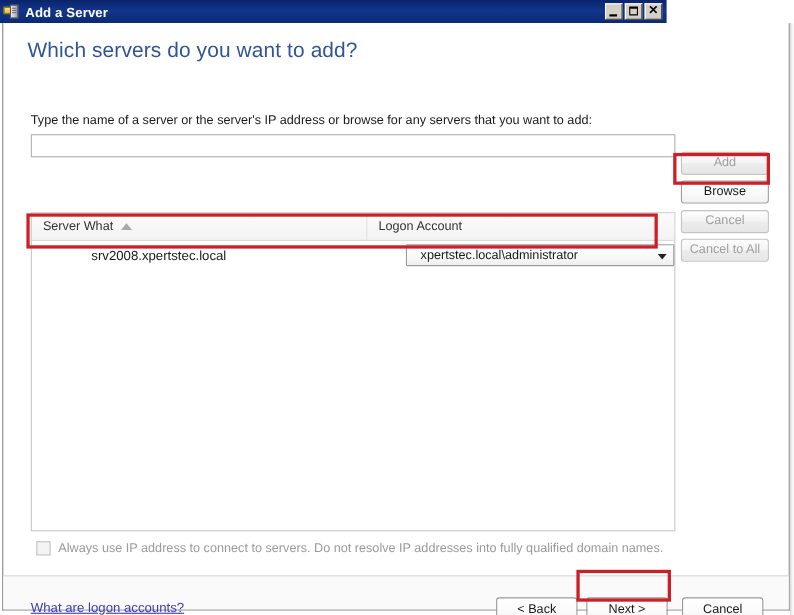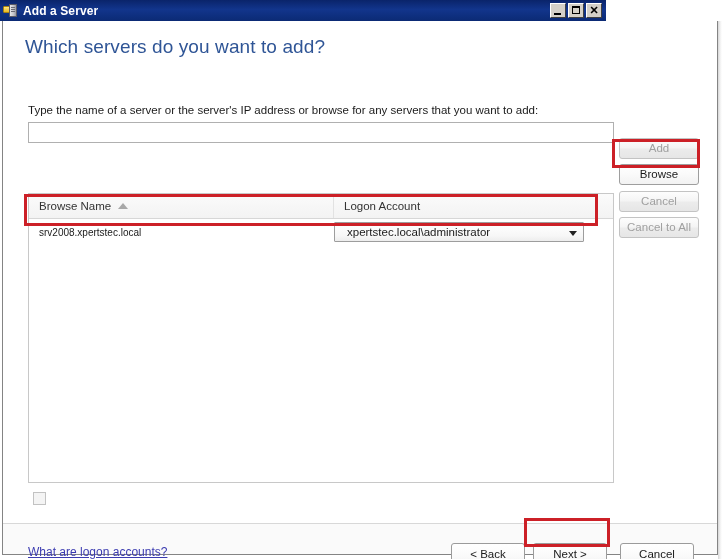--- a/index.html
+++ b/index.html
@@ -260,23 +260,24 @@
   }
   .grid-row {
     display: flex;
     align-items: center;
     height: 26px;
     padding-left: 10px;
     box-sizing: border-box;
   }
   .cell-server {
     width: 295px;
-    font-size: 10px;
+    font-size: 12px;
     color: #1a1a1a;
     white-space: nowrap;
+    margin-left: 44px;
   }
   .logon-select {
     width: 250px;
     height: 20px;
     box-sizing: border-box;
     border: 1px solid #9d9d9d;
     background: linear-gradient(to bottom, #ffffff 0%, #f7f7f7 70%, #ededed 100%);
     font-size: 11.5px;
     color: #1a1a1a;
     position: relative;
@@ -401,40 +402,41 @@
     <input class="server-input" type="text" value="" style="">
 
     <div class="side-btn enabled" id="btn-browse">Browse</div>
     <div class="side-btn" id="btn-add">Add</div>
     <div class="side-btn" id="btn-delete">Cancel</div>
     <div class="side-btn" id="btn-applyall">Cancel to All</div>
 
     <div class="grid">
       <div class="grid-head">
         <div class="th th-server">
-          <span>Browse Name</span>
+          <span>Server What</span>
           <span class="sort-arrow"></span>
         </div>
         <div class="th th-logon">
           <span>Logon Account</span>
         </div>
       </div>
       <div class="grid-body">
         <div class="grid-row">
           <div class="cell-server">srv2008.xpertstec.local</div>
           <div class="logon-select">
             <span>xpertstec.local\administrator</span>
             <span class="caret"></span>
           </div>
         </div>
       </div>
     </div>
 
     <div class="chk-row">
       <div class="chk-box"></div>
+      <div class="chk-label">Always use IP address to connect to servers. Do not resolve IP addresses into fully qualified domain names.</div>
     </div>
 
     <div class="footer"></div>
     <div class="help-link">What are logon accounts?</div>
     <div class="nav-btn" id="btn-back">&lt; Back</div>
     <div class="nav-btn" id="btn-next">Next &gt;</div>
     <div class="nav-btn" id="btn-cancel">Cancel</div>
 
   </div>
 

